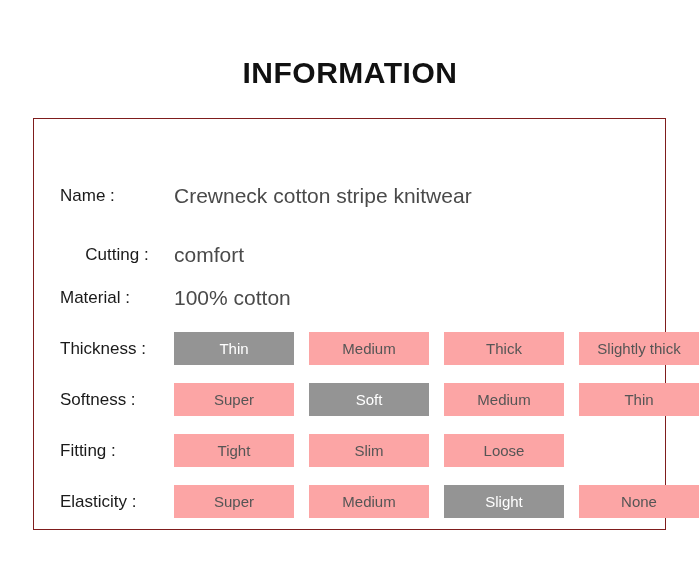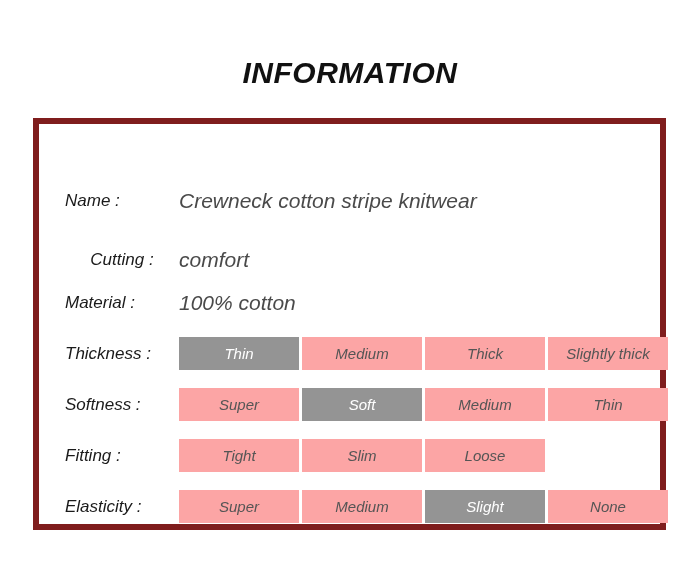--- a/index.html
+++ b/index.html
@@ -12,42 +12,41 @@
     background: #ffffff;
     font-family: "Liberation Sans", sans-serif;
     color: #1a1a1a;
     overflow: hidden;
   }
   .page {
     position: relative;
     width: 700px;
     height: 462px;
     box-sizing: border-box;
-    font-style: italic;
   }
   .page-title {
     position: absolute;
     top: 56px;
     left: 0;
     width: 700px;
     text-align: center;
     font-size: 30px;
     font-weight: bold;
     letter-spacing: 0.5px;
     color: #111111;
     line-height: 34px;
   }
   .info-card {
     position: absolute;
     left: 33px;
     top: 118px;
     width: 633px;
     height: 412px;
     box-sizing: border-box;
-    border: 6px solid #7f1d1d;
+    border: 1px solid #7f1d1d;
     background: #ffffff;
   }
   .rows {
     position: absolute;
     left: 0;
     top: 0;
     width: 633px;
   }
   .info-row {
     position: absolute;
@@ -74,21 +73,21 @@
     white-space: nowrap;
     flex: 0 0 auto;
   }
   .row-value {
     font-size: 21px;
     color: #4a4a4a;
     white-space: nowrap;
   }
   .options {
     display: flex;
-    gap: 3px;
+    gap: 15px;
     flex: 0 0 auto;
   }
   .option-cell {
     width: 120px;
     height: 33px;
     line-height: 33px;
     text-align: center;
     font-size: 15px;
     box-sizing: border-box;
     background: #fca5a5;

